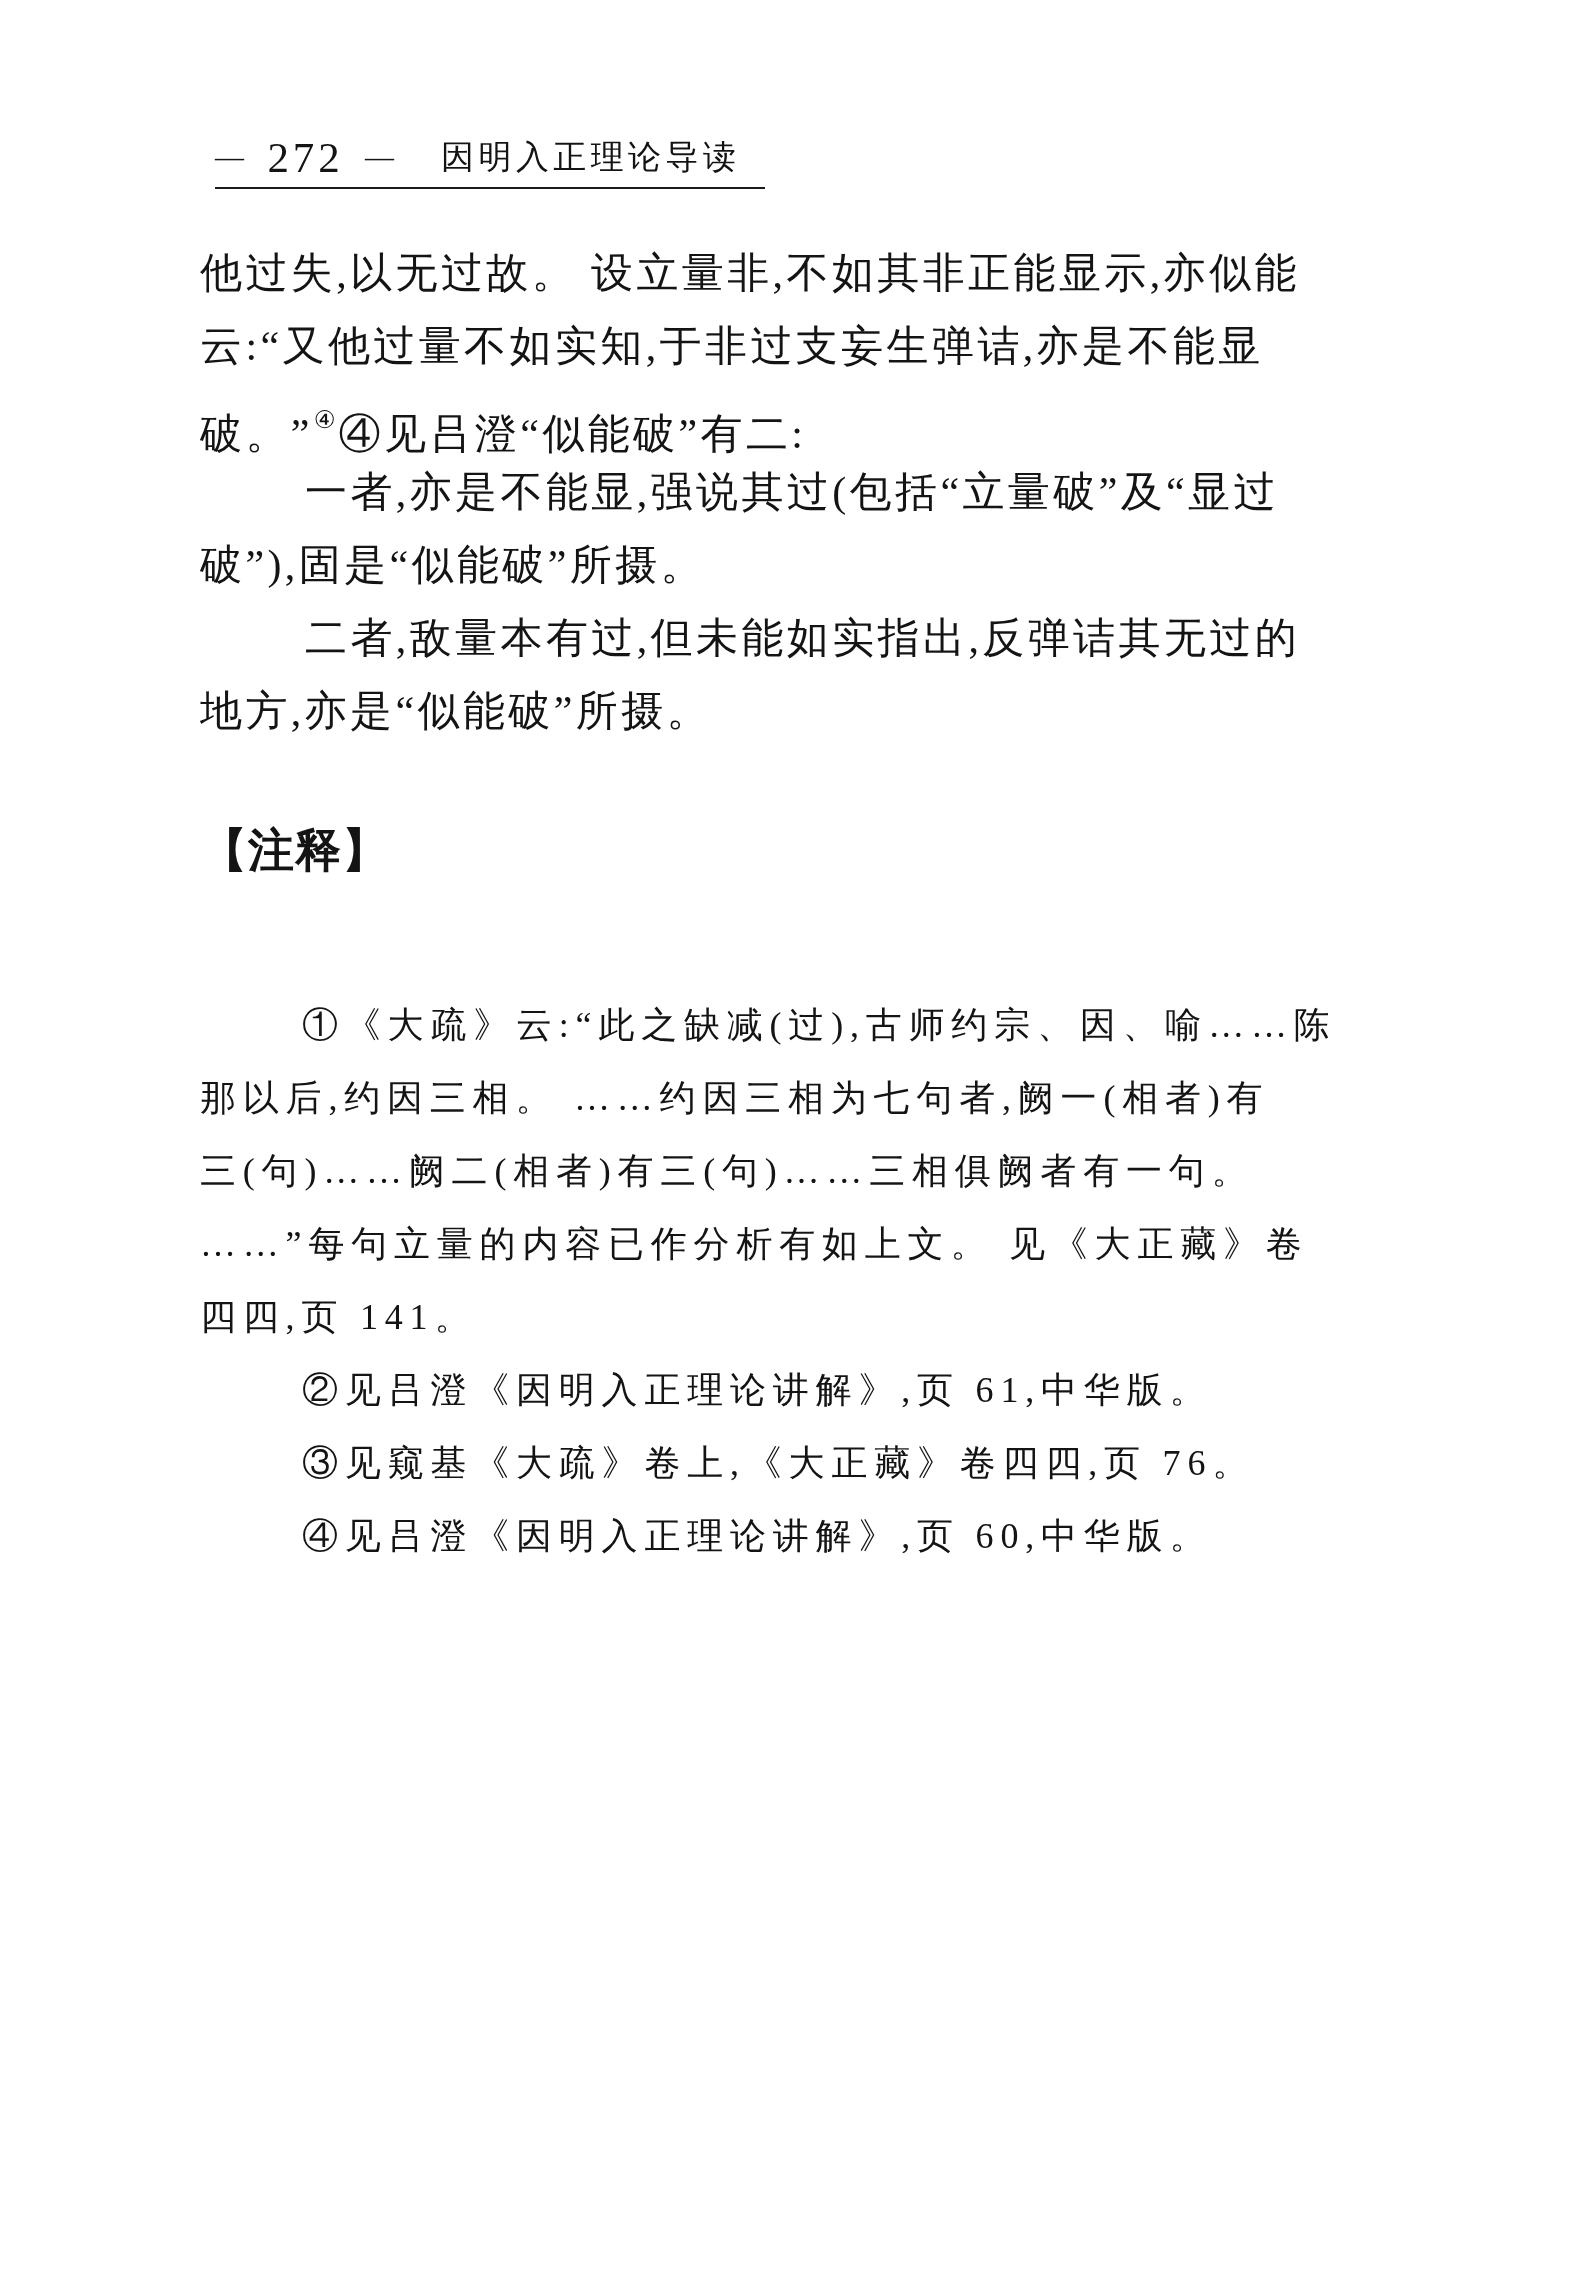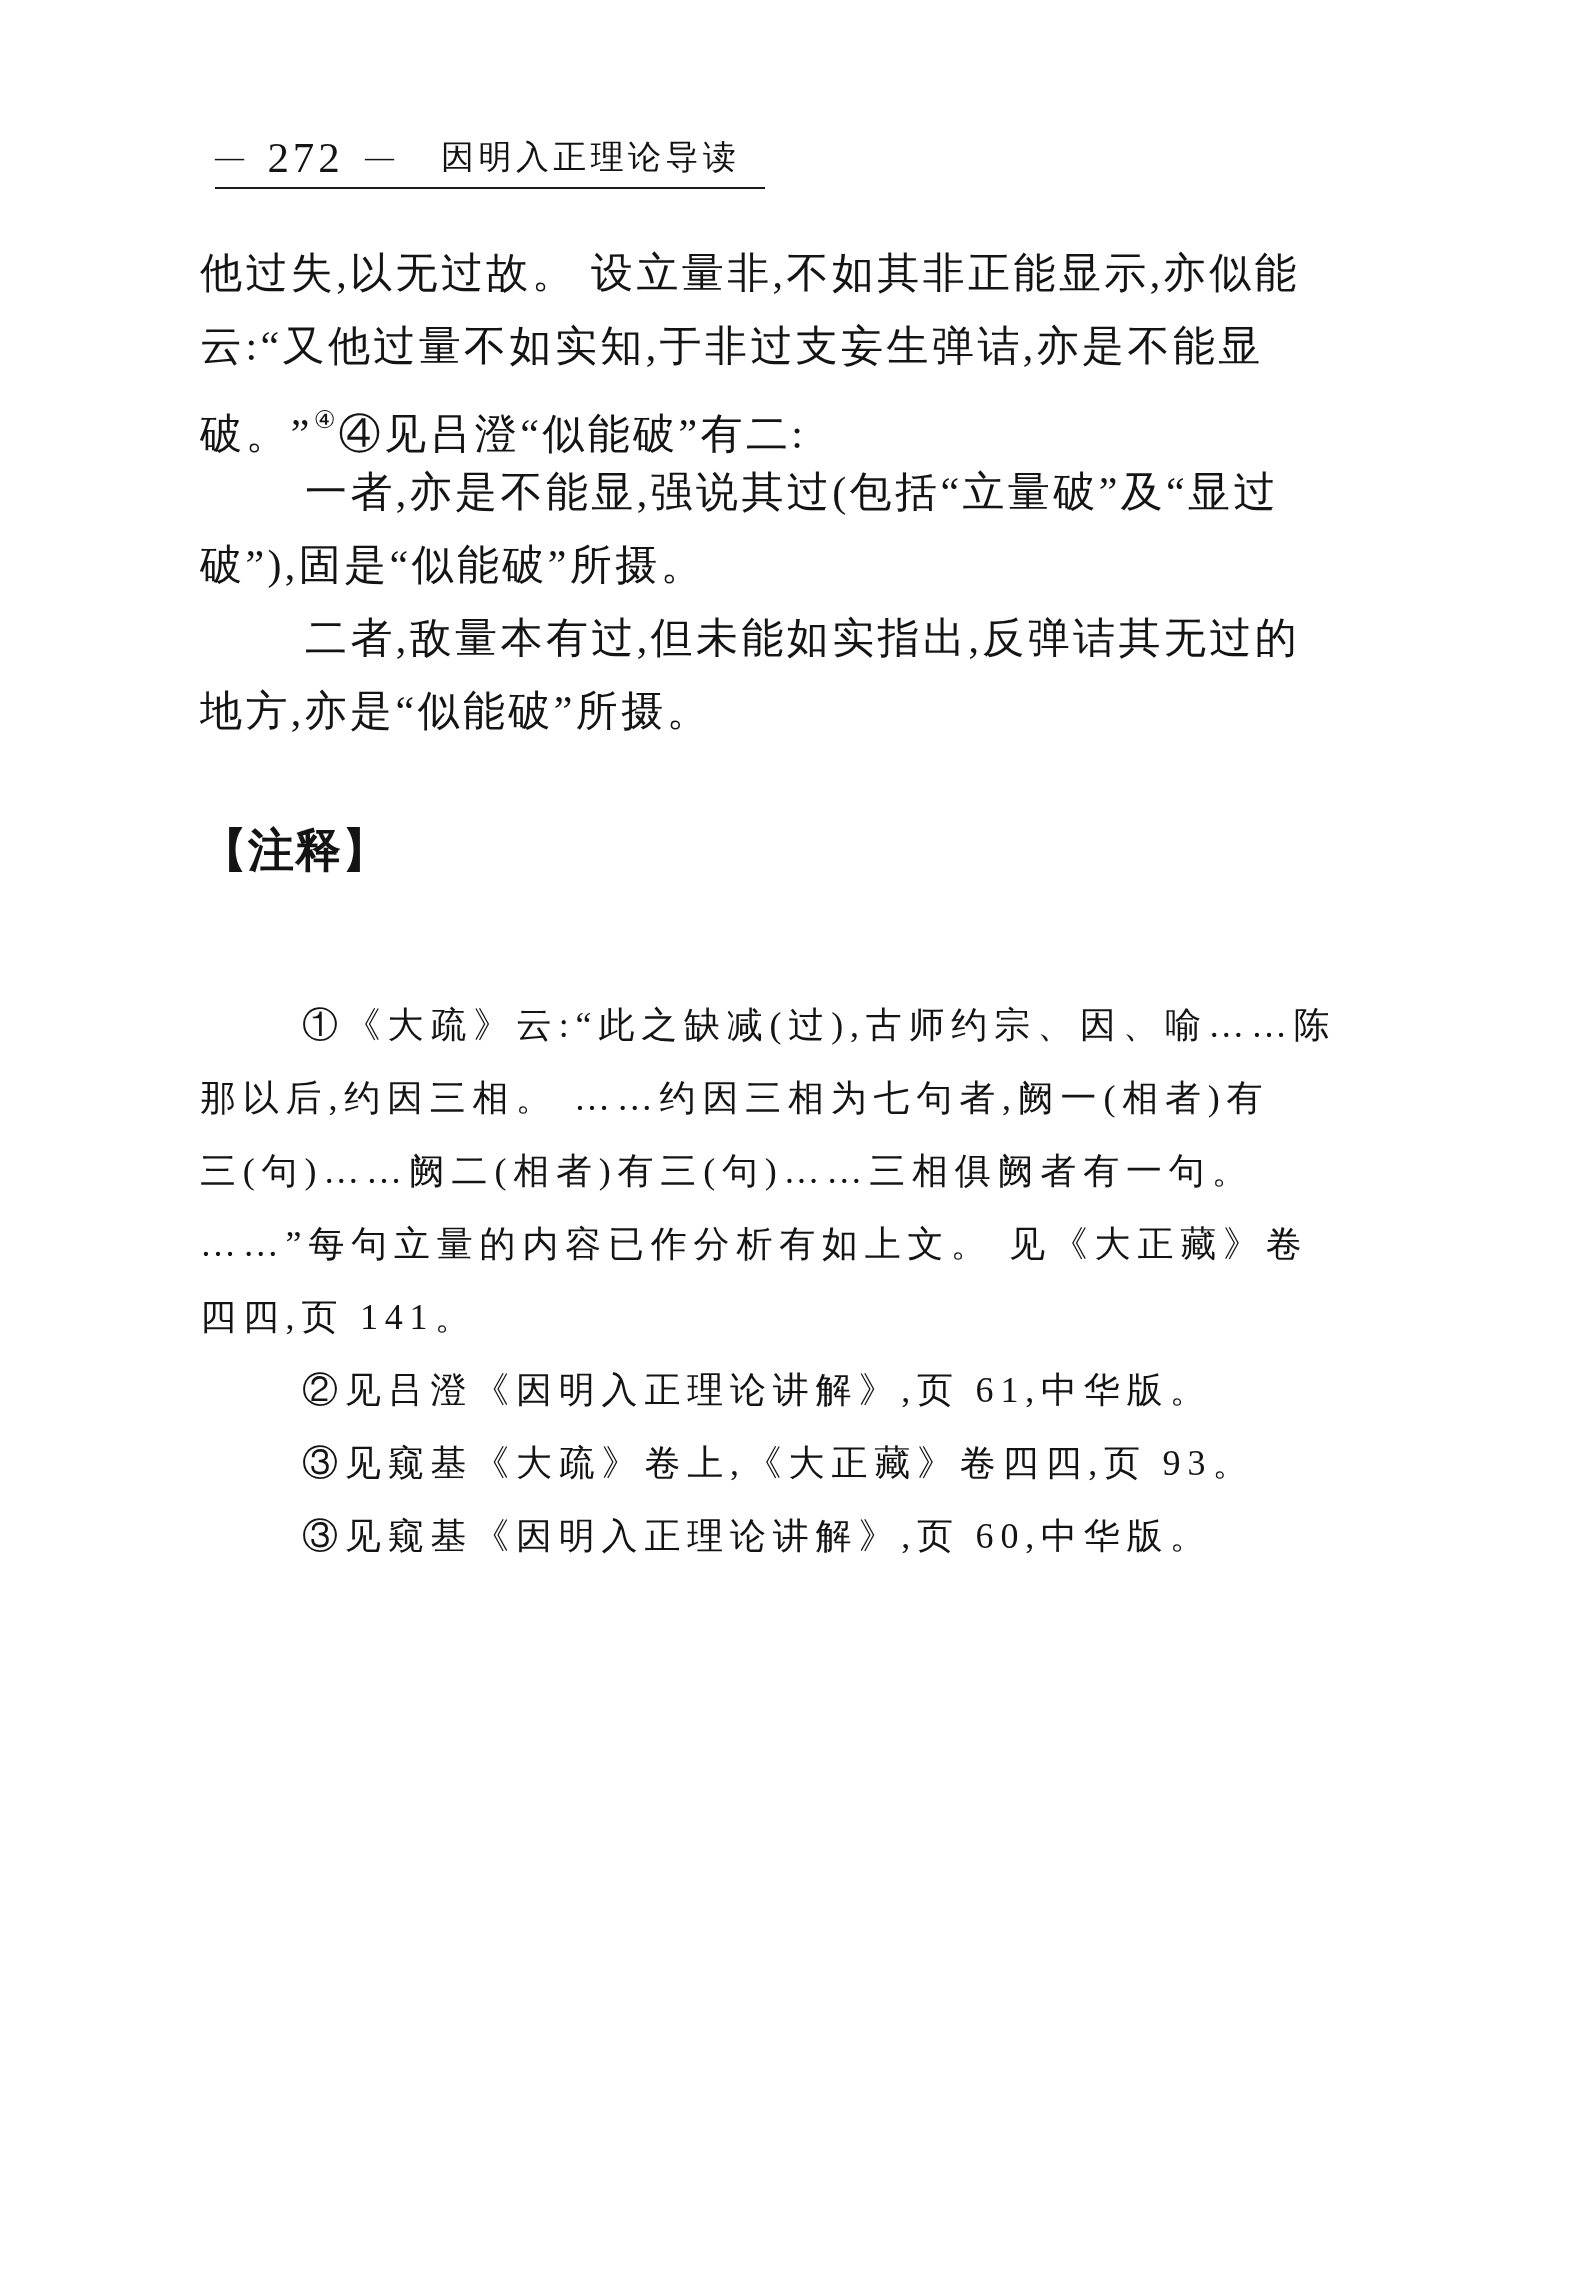--- a/index.html
+++ b/index.html
@@ -131,21 +131,21 @@
     <div class="line">
       <span>……”每句立量的内容已作分析有如上文。 见《大正藏》卷</span>
     </div>
     <div class="line">
       <span>四四,页 141。</span>
     </div>
     <div class="line indent">
       <span>②见吕澄《因明入正理论讲解》,页 61,中华版。</span>
     </div>
     <div class="line indent">
-      <span>③见窥基《大疏》卷上,《大正藏》卷四四,页 93。</span>
+      <span>③见窥基《大疏》卷上,《大正藏》卷四四,页 76。</span>
     </div>
     <div class="line indent">
-      <span>③见窥基《因明入正理论讲解》,页 60,中华版。</span>
+      <span>④见吕澄《因明入正理论讲解》,页 60,中华版。</span>
     </div>
   </div>
 
 </div>
 
 
 </body></html>

